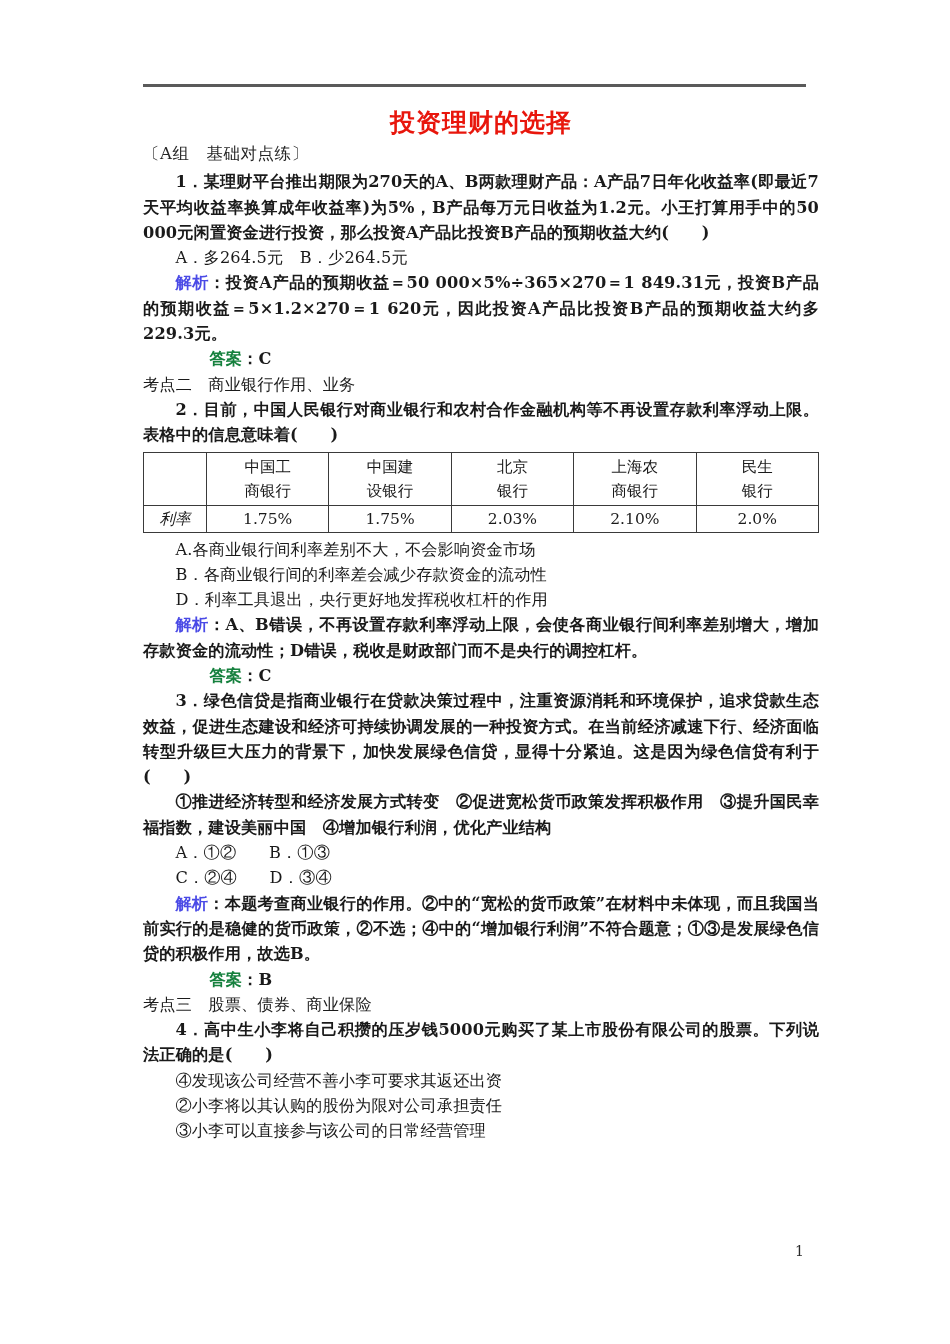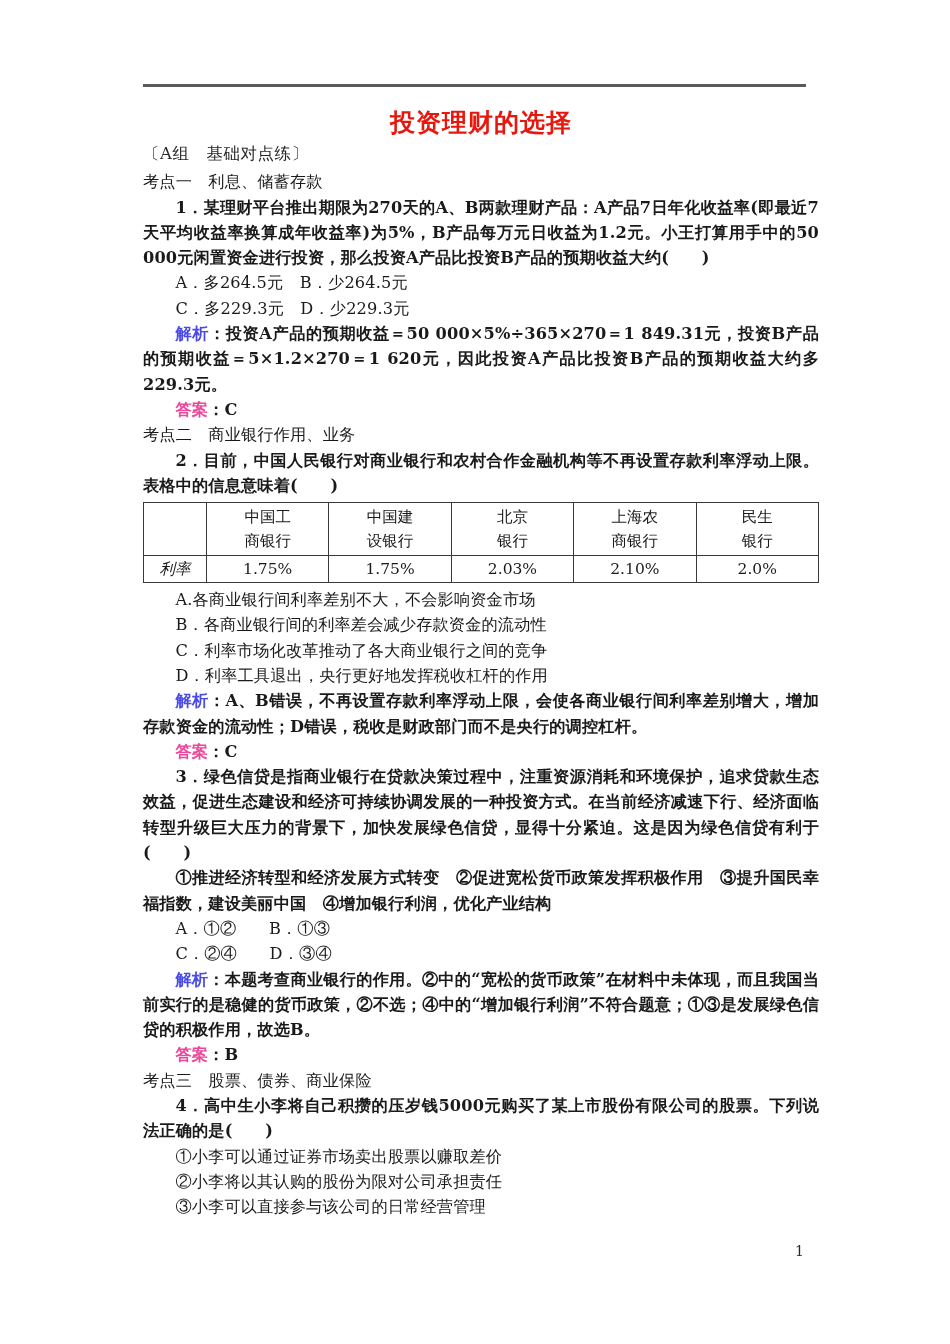--- a/index.html
+++ b/index.html
@@ -69,21 +69,22 @@
     text-indent: 2em;
     font-weight: bold;
   }
   .opt {
     text-indent: 2em;
   }
   .lbl-jiexi {
     color: #4a4ae6;
   }
   .lbl-daan {
-    color: #ec4899;
+    color: #15803d;
+    margin-left: 34px;
   }
   table.rate-table {
     border-collapse: collapse;
     width: 676px;
     margin: 4px 0 4px 0;
     table-layout: fixed;
   }
   table.rate-table td {
     border: 1px solid #3a3a3a;
     text-align: center;
@@ -121,24 +122,22 @@
 <div class="page">
 
   <div class="rule"></div>
 
   <div class="content">
 
     <h1 class="doc-title">投资理财的选择</h1>
 
     <div class="group-label">〔A组　基础对点练〕</div>
 
-    <p class="line kaodian">考点一　利息、储蓄存款</p>
     <p class="line indent">1．某理财平台推出期限为270天的A、B两款理财产品：A产品7日年化收益率(即最近7天平均收益率换算成年收益率)为5%，B产品每万元日收益为1.2元。小王打算用手中的50 000元闲置资金进行投资，那么投资A产品比投资B产品的预期收益大约(　　)</p>
     <p class="line opt">A．多264.5元　B．少264.5元</p>
-    <p class="line opt">C．多229.3元　D．少229.3元</p>
     <p class="line indent"><span class="lbl-jiexi">解析</span><span>：投资A产品的预期收益＝50 000×5%÷365×270＝1 849.31元，投资B产品的预期收益＝5×1.2×270＝1 620元，因此投资A产品比投资B产品的预期收益大约多229.3元。</span></p>
     <p class="line indent"><span class="lbl-daan">答案</span><span>：C</span></p>
 
     <p class="line kaodian">考点二　商业银行作用、业务</p>
     <p class="line indent">2．目前，中国人民银行对商业银行和农村合作金融机构等不再设置存款利率浮动上限。表格中的信息意味着(　　)</p>
 
     <table class="rate-table">
       <tbody>
         <tr>
           <td class="corner hdr"></td>
@@ -169,35 +168,34 @@
           <td>1.75%</td>
           <td>2.03%</td>
           <td>2.10%</td>
           <td>2.0%</td>
         </tr>
       </tbody>
     </table>
 
     <p class="line opt">A.各商业银行间利率差别不大，不会影响资金市场</p>
     <p class="line opt">B．各商业银行间的利率差会减少存款资金的流动性</p>
-    <p class="line opt">C．利率市场化改革推动了各大商业银行之间的竞争</p>
     <p class="line opt">D．利率工具退出，央行更好地发挥税收杠杆的作用</p>
     <p class="line indent"><span class="lbl-jiexi">解析</span><span>：A、B错误，不再设置存款利率浮动上限，会使各商业银行间利率差别增大，增加存款资金的流动性；D错误，税收是财政部门而不是央行的调控杠杆。</span></p>
     <p class="line indent"><span class="lbl-daan">答案</span><span>：C</span></p>
 
     <p class="line indent">3．绿色信贷是指商业银行在贷款决策过程中，注重资源消耗和环境保护，追求贷款生态效益，促进生态建设和经济可持续协调发展的一种投资方式。在当前经济减速下行、经济面临转型升级巨大压力的背景下，加快发展绿色信贷，显得十分紧迫。这是因为绿色信贷有利于(　　)</p>
     <p class="line indent">①推进经济转型和经济发展方式转变　②促进宽松货币政策发挥积极作用　③提升国民幸福指数，建设美丽中国　④增加银行利润，优化产业结构</p>
     <p class="line opt">A．①②　　B．①③</p>
     <p class="line opt">C．②④　　D．③④</p>
     <p class="line indent"><span class="lbl-jiexi">解析</span><span>：本题考查商业银行的作用。②中的“宽松的货币政策”在材料中未体现，而且我国当前实行的是稳健的货币政策，②不选；④中的“增加银行利润”不符合题意；①③是发展绿色信贷的积极作用，故选B。</span></p>
     <p class="line indent"><span class="lbl-daan">答案</span><span>：B</span></p>
 
     <p class="line kaodian">考点三　股票、债券、商业保险</p>
     <p class="line indent">4．高中生小李将自己积攒的压岁钱5000元购买了某上市股份有限公司的股票。下列说法正确的是(　　)</p>
-    <p class="line opt">①小李可以通过证券市场卖出股票以赚取差价</p>
+    <p class="line opt">④发现该公司经营不善小李可要求其返还出资</p>
     <p class="line opt">②小李将以其认购的股份为限对公司承担责任</p>
     <p class="line opt">③小李可以直接参与该公司的日常经营管理</p>
 
   </div>
 
   <div class="page-number">1</div>
 
 </div>
 
 </body></html>

